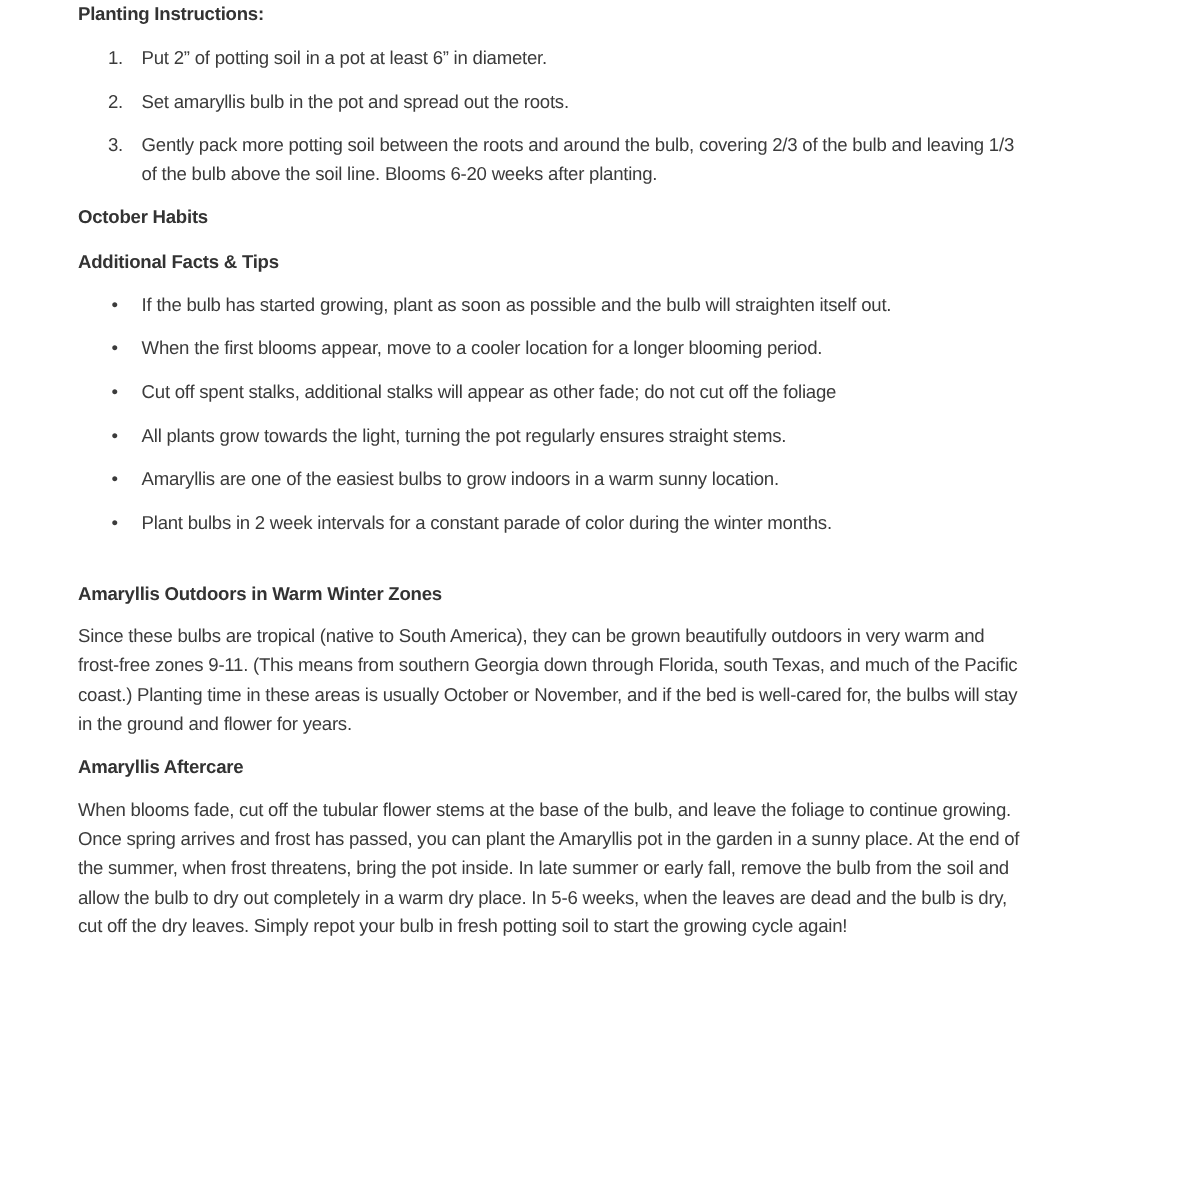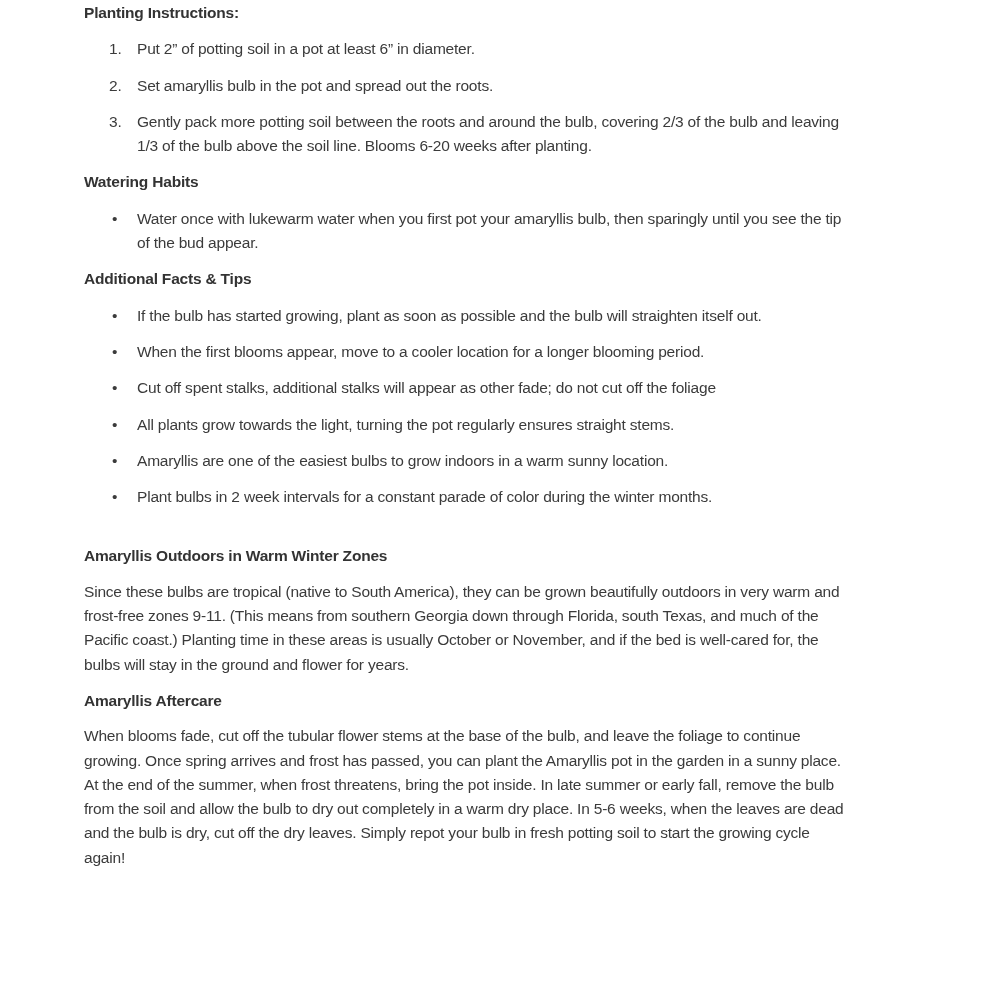--- a/index.html
+++ b/index.html
@@ -11,21 +11,21 @@
     width: 1000px;
     height: 1000px;
     overflow: hidden;
     font-family: "Liberation Sans", sans-serif;
     color: #3b3b3b;
   }
   .page {
     box-sizing: border-box;
     width: 1000px;
     height: 1000px;
-    padding: 1px 150px 0 84px;
+    padding: 1px 150px 0 65px;
     background: #ffffff;
   }
   .heading {
     font-size: 15.5px;
     font-weight: 700;
     line-height: 24.3px;
     letter-spacing: -0.2px;
     margin: 12px 0 11px 0;
     color: #333333;
   }
@@ -72,23 +72,22 @@
 
 <div class="page">
 
   <div class="heading first">Planting Instructions:</div>
   <ol class="doc-list">
     <li>Put 2” of potting soil in a pot at least 6” in diameter.</li>
     <li>Set amaryllis bulb in the pot and spread out the roots.</li>
     <li>Gently pack more potting soil between the roots and around the bulb, covering 2/3 of the bulb and leaving 1/3 of the bulb above the soil line. Blooms 6-20 weeks after planting.</li>
   </ol>
 
-  <div class="heading">Watering Habits</div>
+  <div class="heading">October Habits</div>
   <ul class="doc-list">
-    <li>Water once with lukewarm water when you first pot your amaryllis bulb, then sparingly until you see the tip of the bud appear.</li>
   </ul>
 
   <div class="heading">Additional Facts &amp; Tips</div>
   <ul class="doc-list">
     <li>If the bulb has started growing, plant as soon as possible and the bulb will straighten itself out.</li>
     <li>When the first blooms appear, move to a cooler location for a longer blooming period.</li>
     <li>Cut off spent stalks, additional stalks will appear as other fade; do not cut off the foliage</li>
     <li>All plants grow towards the light, turning the pot regularly ensures straight stems.</li>
     <li>Amaryllis are one of the easiest bulbs to grow indoors in a warm sunny location.</li>
     <li>Plant bulbs in 2 week intervals for a constant parade of color during the winter months.</li>

